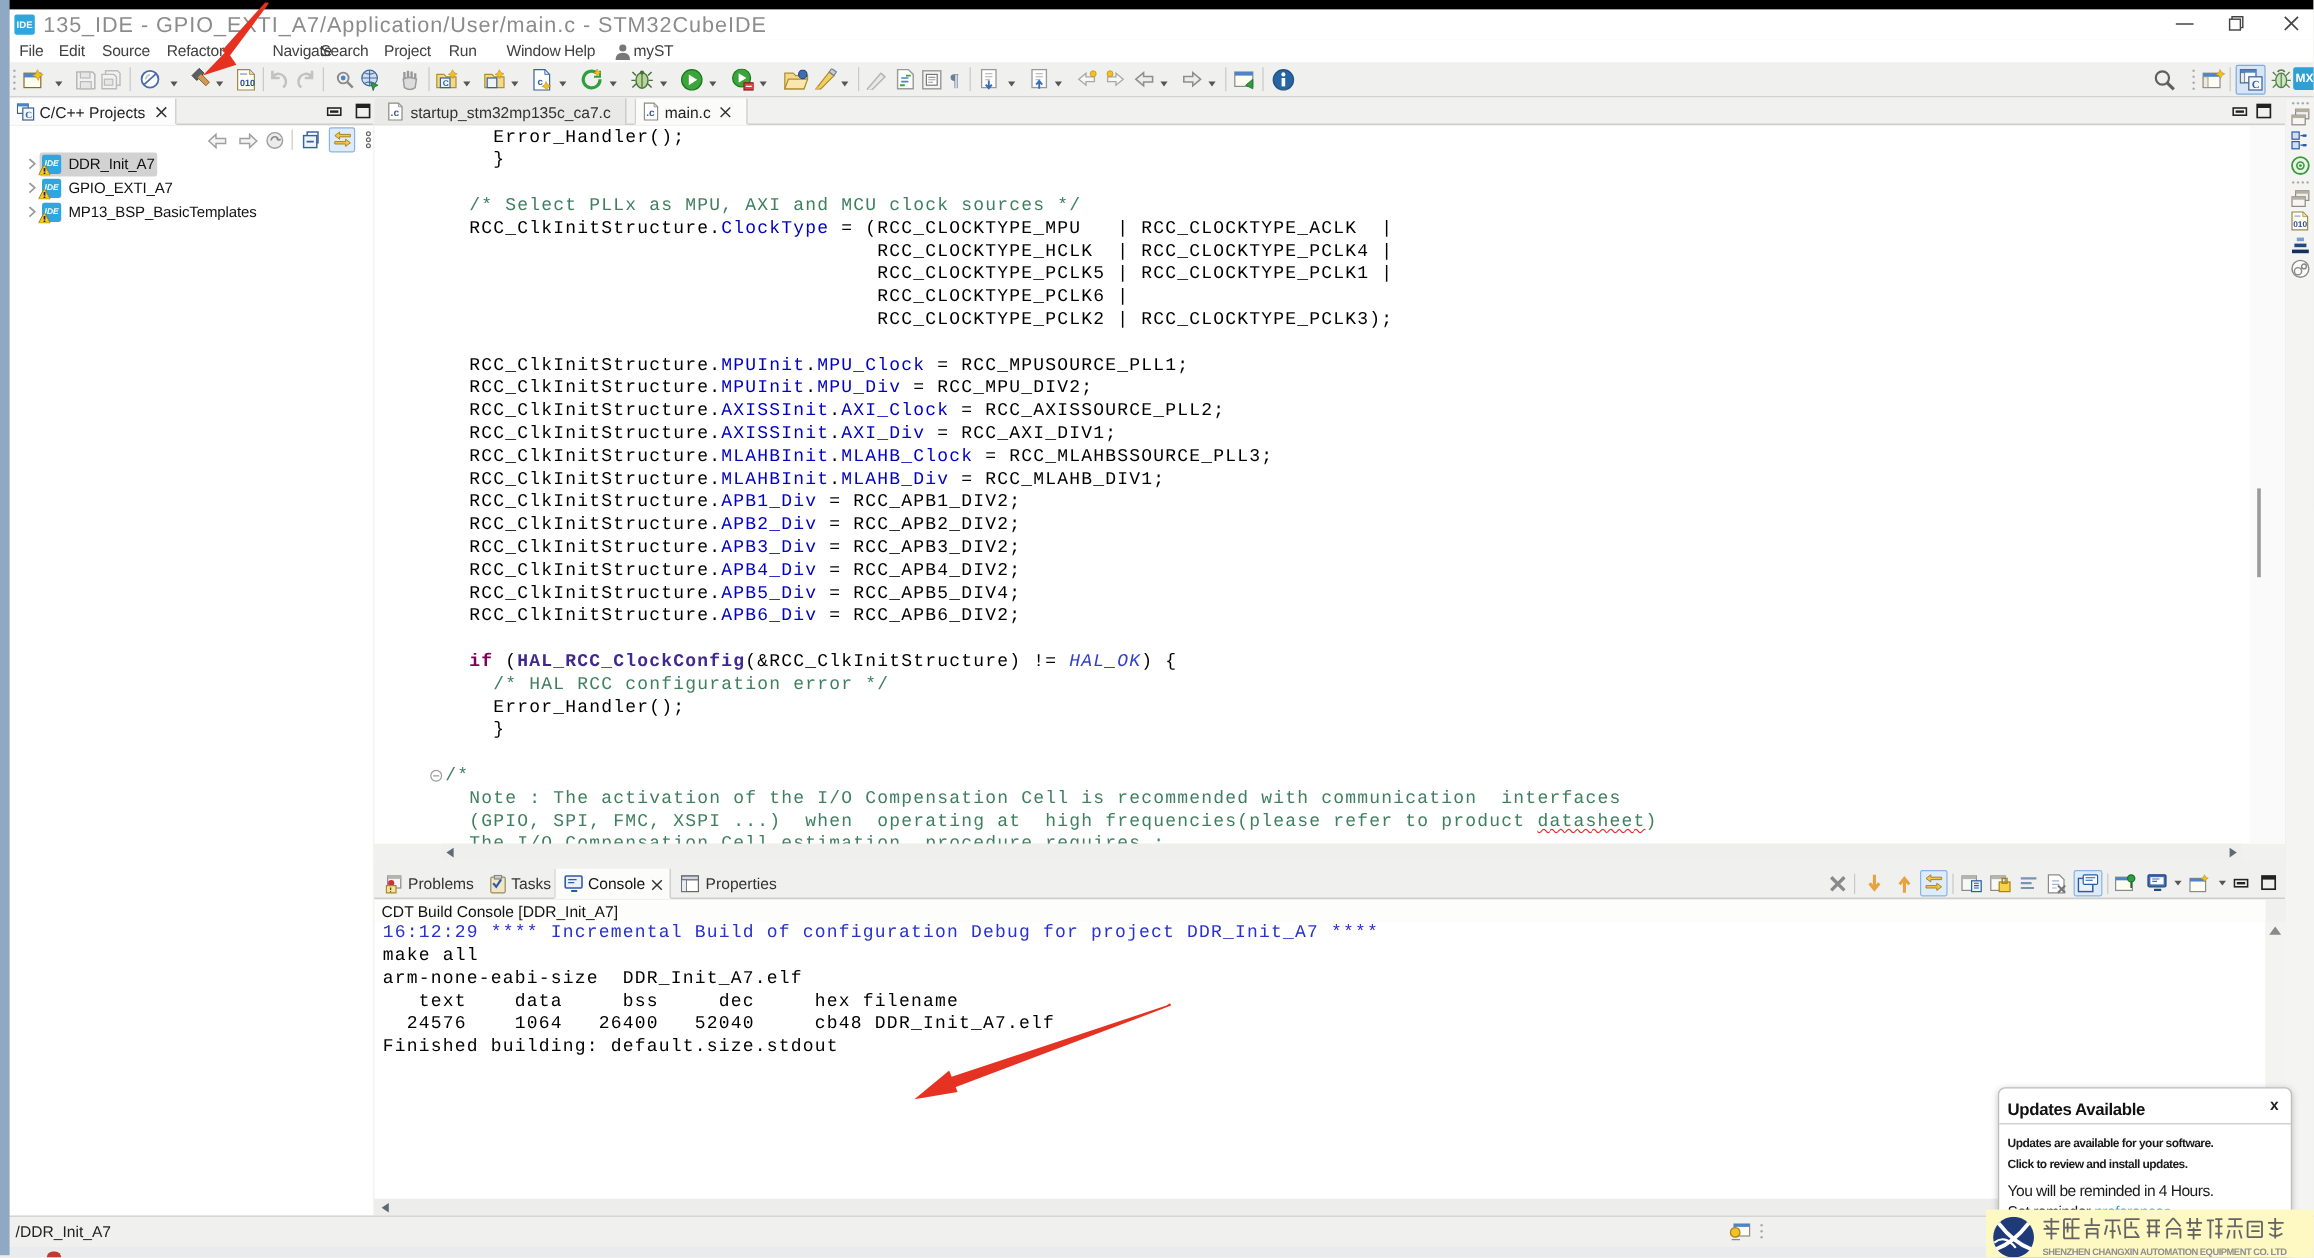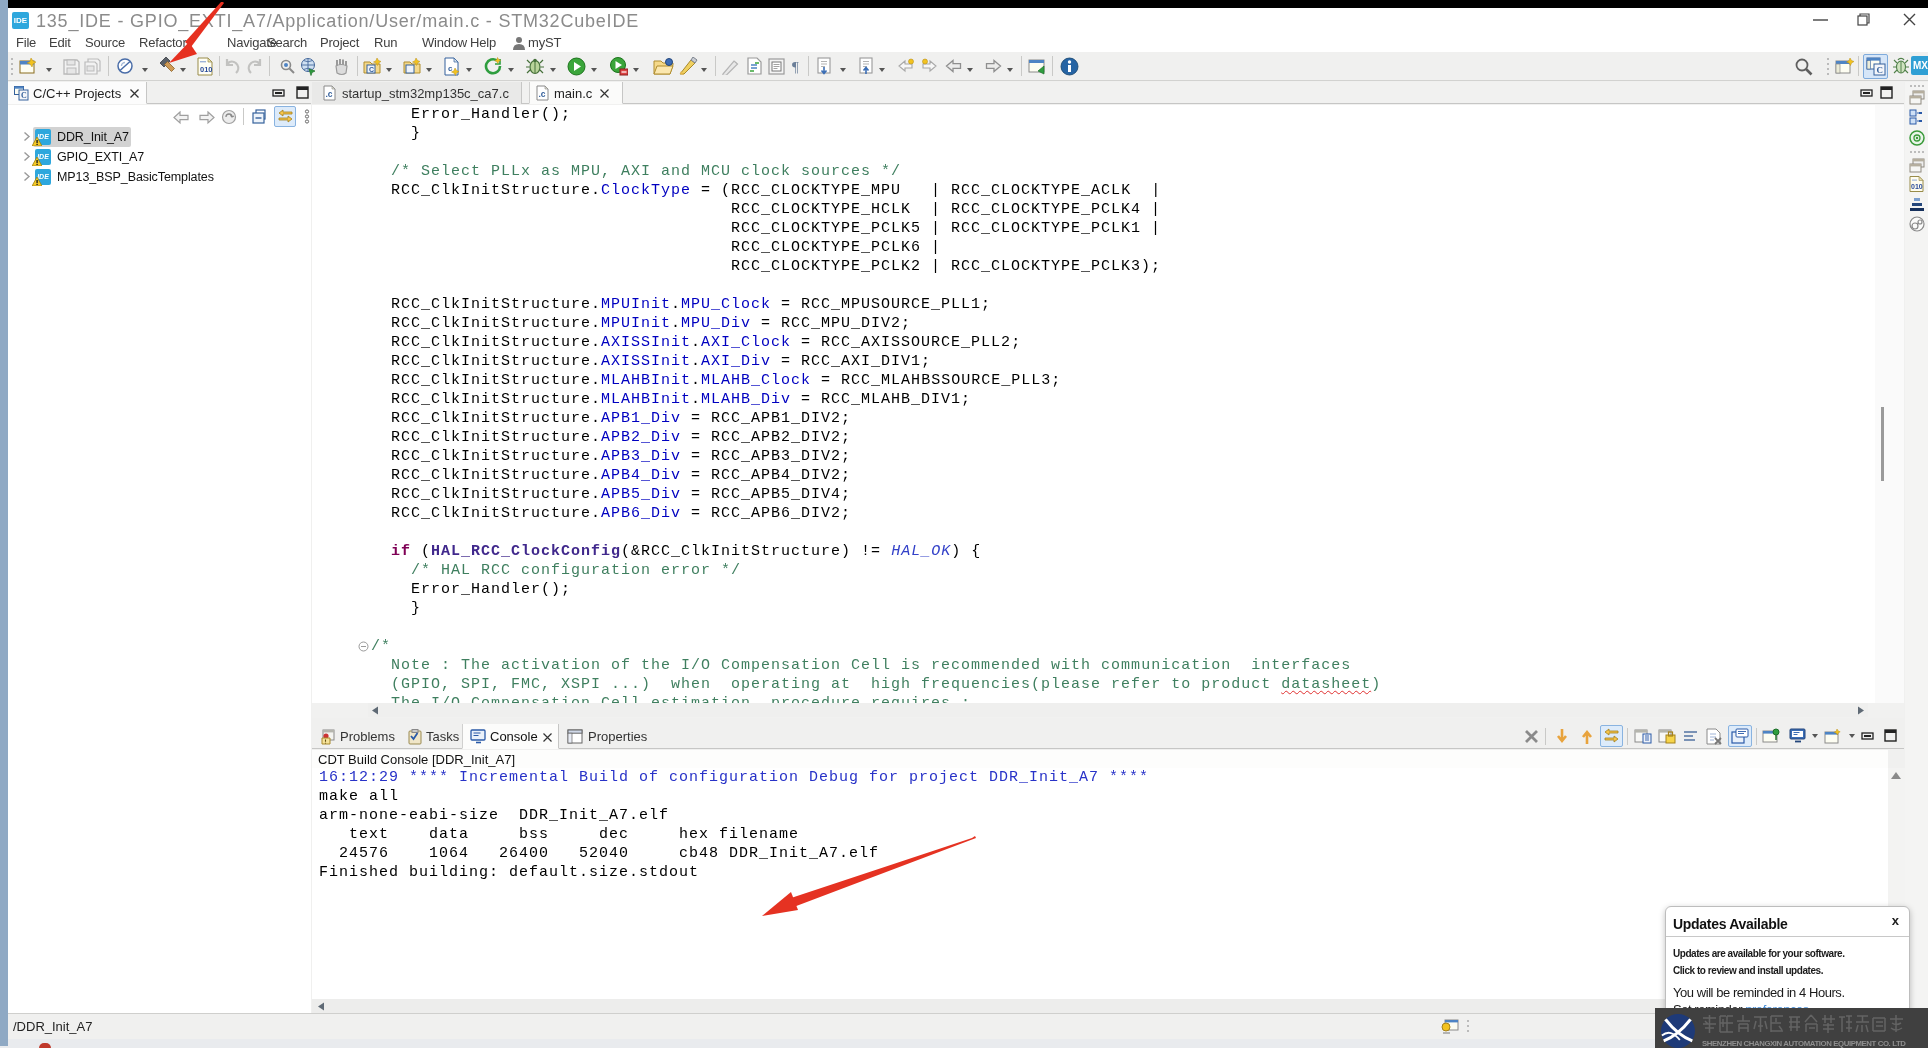--- a/index.html
+++ b/index.html
@@ -54,21 +54,21 @@
 #statusbar { left:0; top:1013px; width:1928px; height:26px; background:#f0f0ef; border-top:1px solid #cfcfcd; z-index:6;}
 #status-text { position:absolute; left:13px; top:5px; font-size:13px; color:#222; }
 #taskstrip { left:0; top:1039px; width:1928px; height:9px; background:#e9ebee; z-index:7;}
 #popup { left:1665px; top:906px; width:245px; height:142px; background:#fff; border:1px solid #bdbdbd; border-radius:6px; box-shadow:0 2px 6px rgba(0,0,0,0.25); z-index:40; }
 #popup .ttl { position:absolute; left:7px; top:9px; font-size:14px; font-weight:bold; color:#111; letter-spacing:-0.3px; }
 #popup .x { position:absolute; right:10px; top:6px; font-size:13px; font-weight:bold; color:#222; }
 #popup .sep { position:absolute; left:0px; top:29px; width:243px; height:1px; background:#c8c8c8; }
 #popup .body { position:absolute; left:7px; top:38px; font-size:10px; color:#1a1a1a; letter-spacing:-0.45px; line-height:17px;font-weight:bold; }
 #popup .body2 { position:absolute; left:7px; top:77px; font-size:13px; color:#1a1a1a; letter-spacing:-0.45px; line-height:17px; }
 #popup a { color:#4a90d9; }
-#watermark { left:1655px; top:1008px; width:273px; height:40px; background:#404040; z-index:50; }
+#watermark { left:1655px; top:1008px; width:273px; height:40px; background:#fef9c3; z-index:50; }
 svg { display:block; }
 .icon { position:absolute; }
 </style>
 </head>
 <body>
 <div id="root">
   <div class="abs" id="blacktop"></div>
   <div class="abs" id="bluestrip"></div>
   <div class="abs" id="titlebar">
     <div class="abs icon" style="left:4px;top:4px;width:17px;height:17px;background:#2ea7dd;border-radius:2px;">

